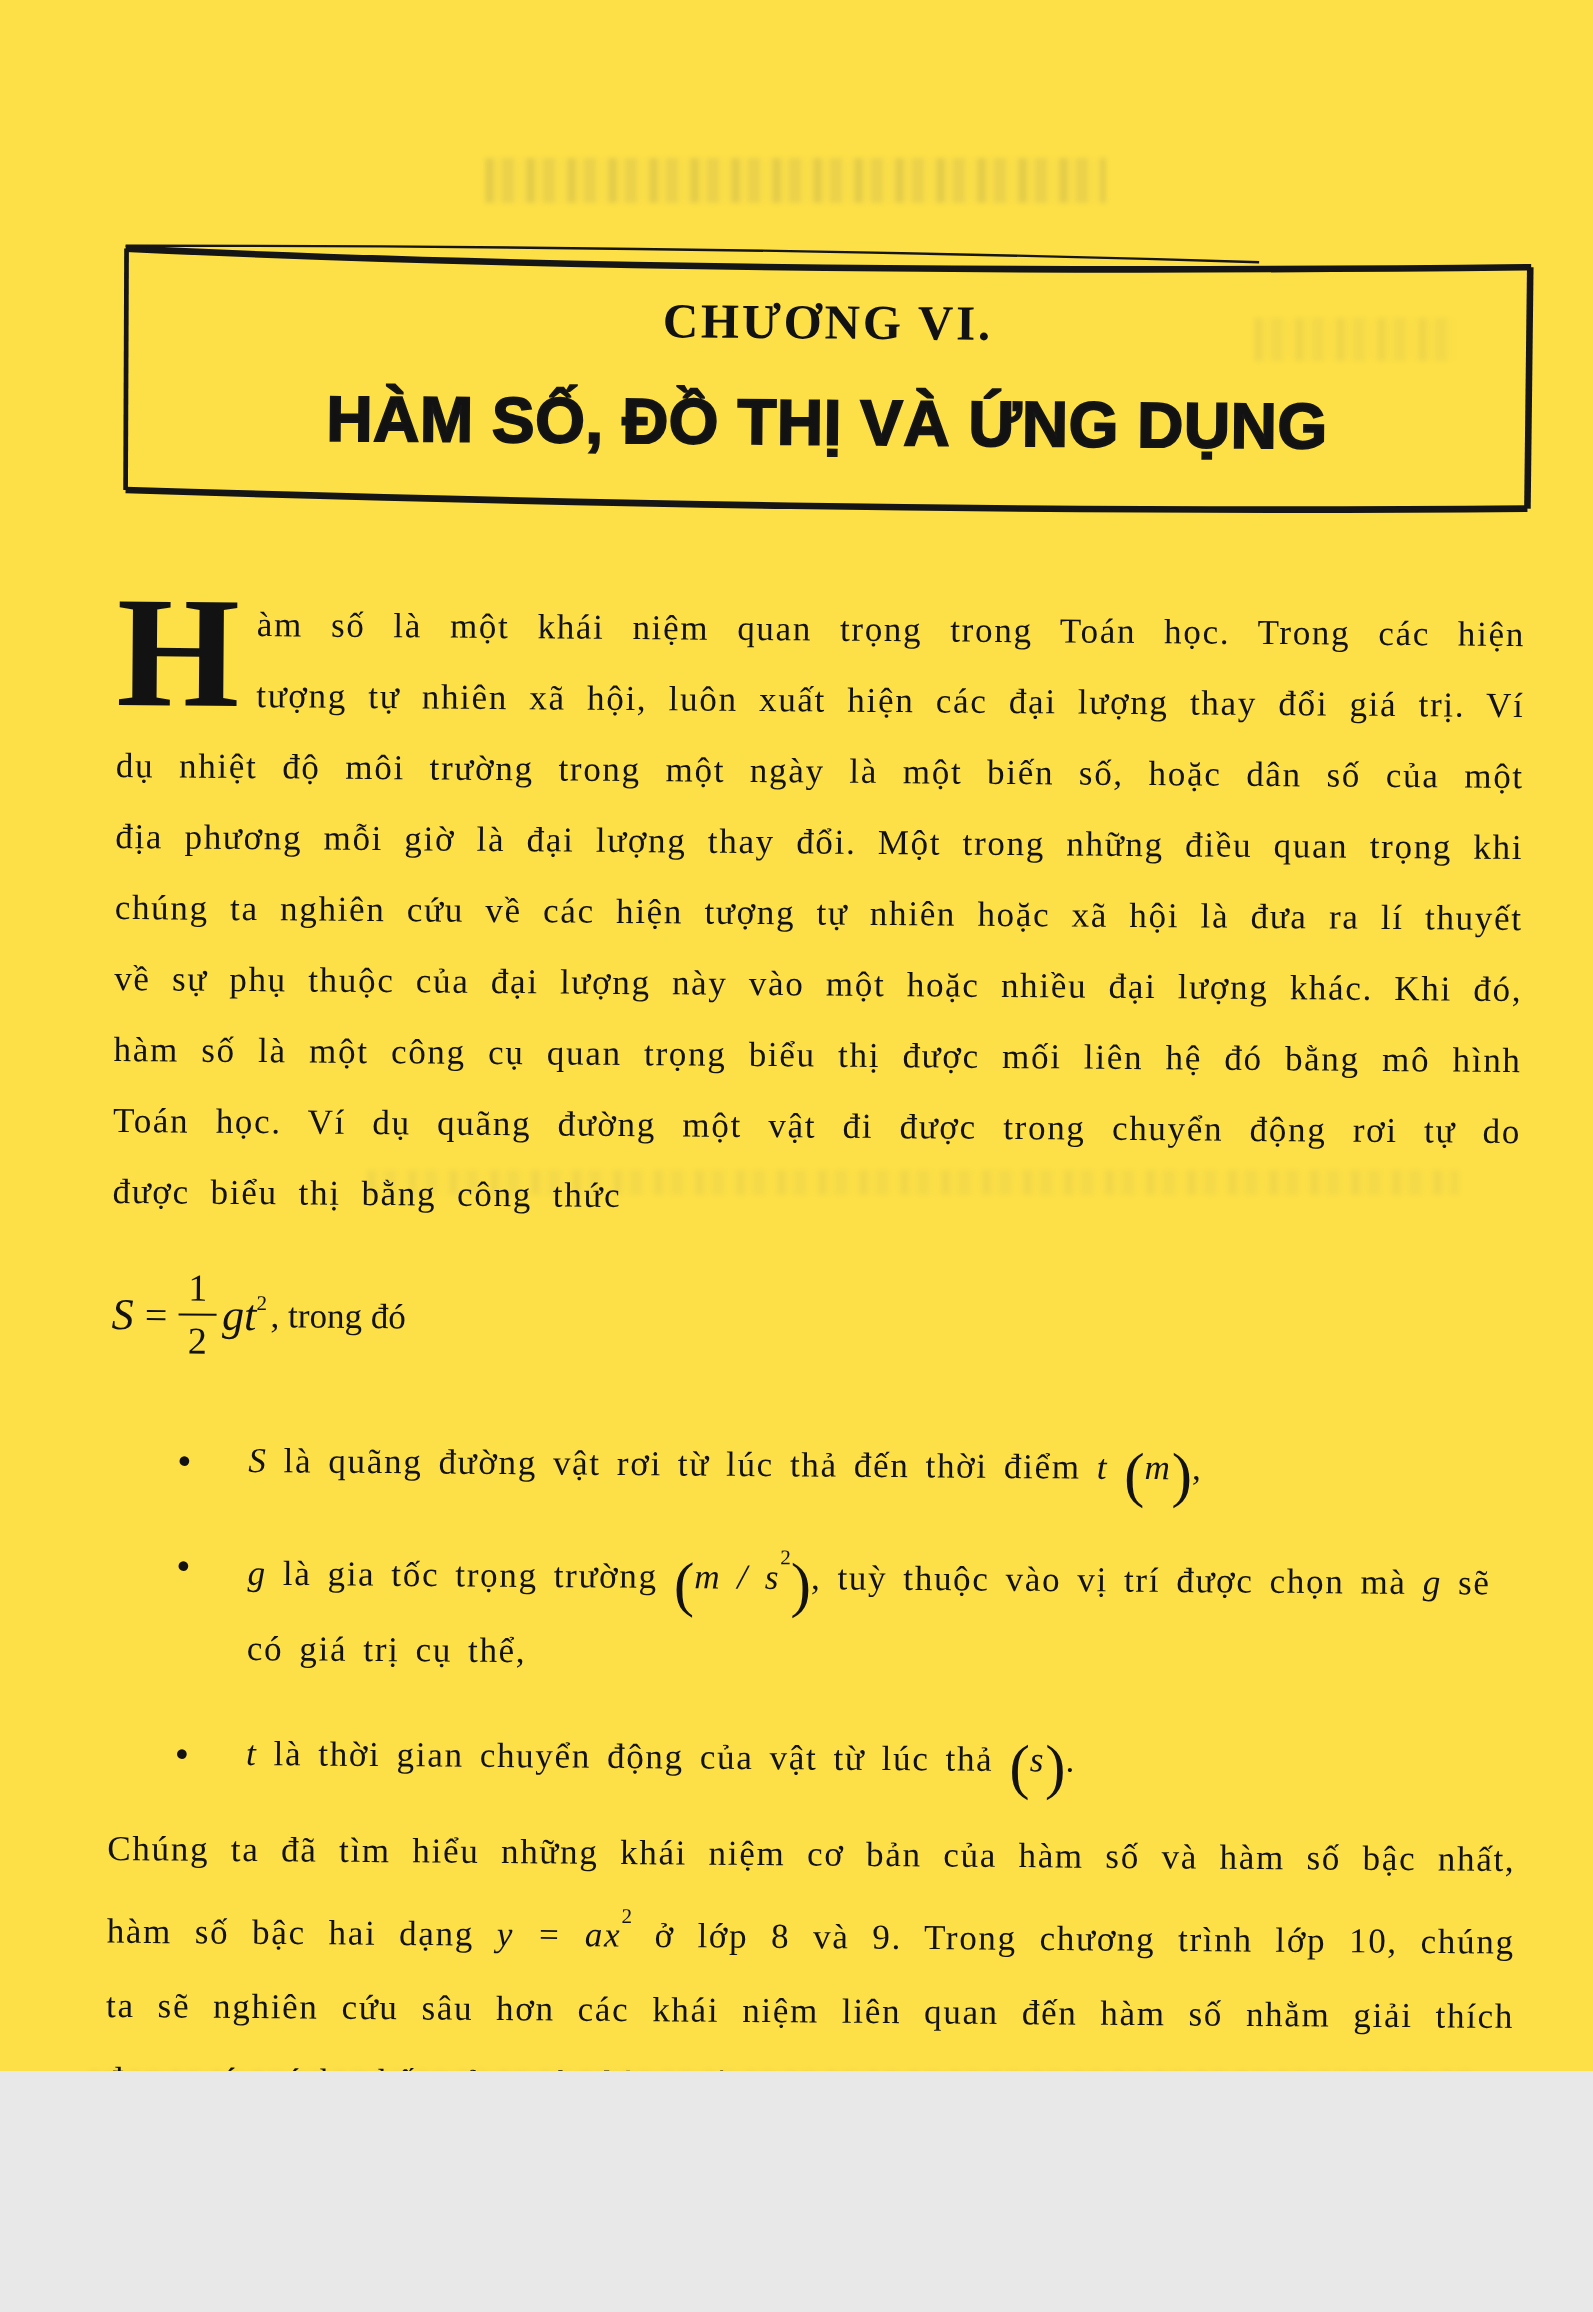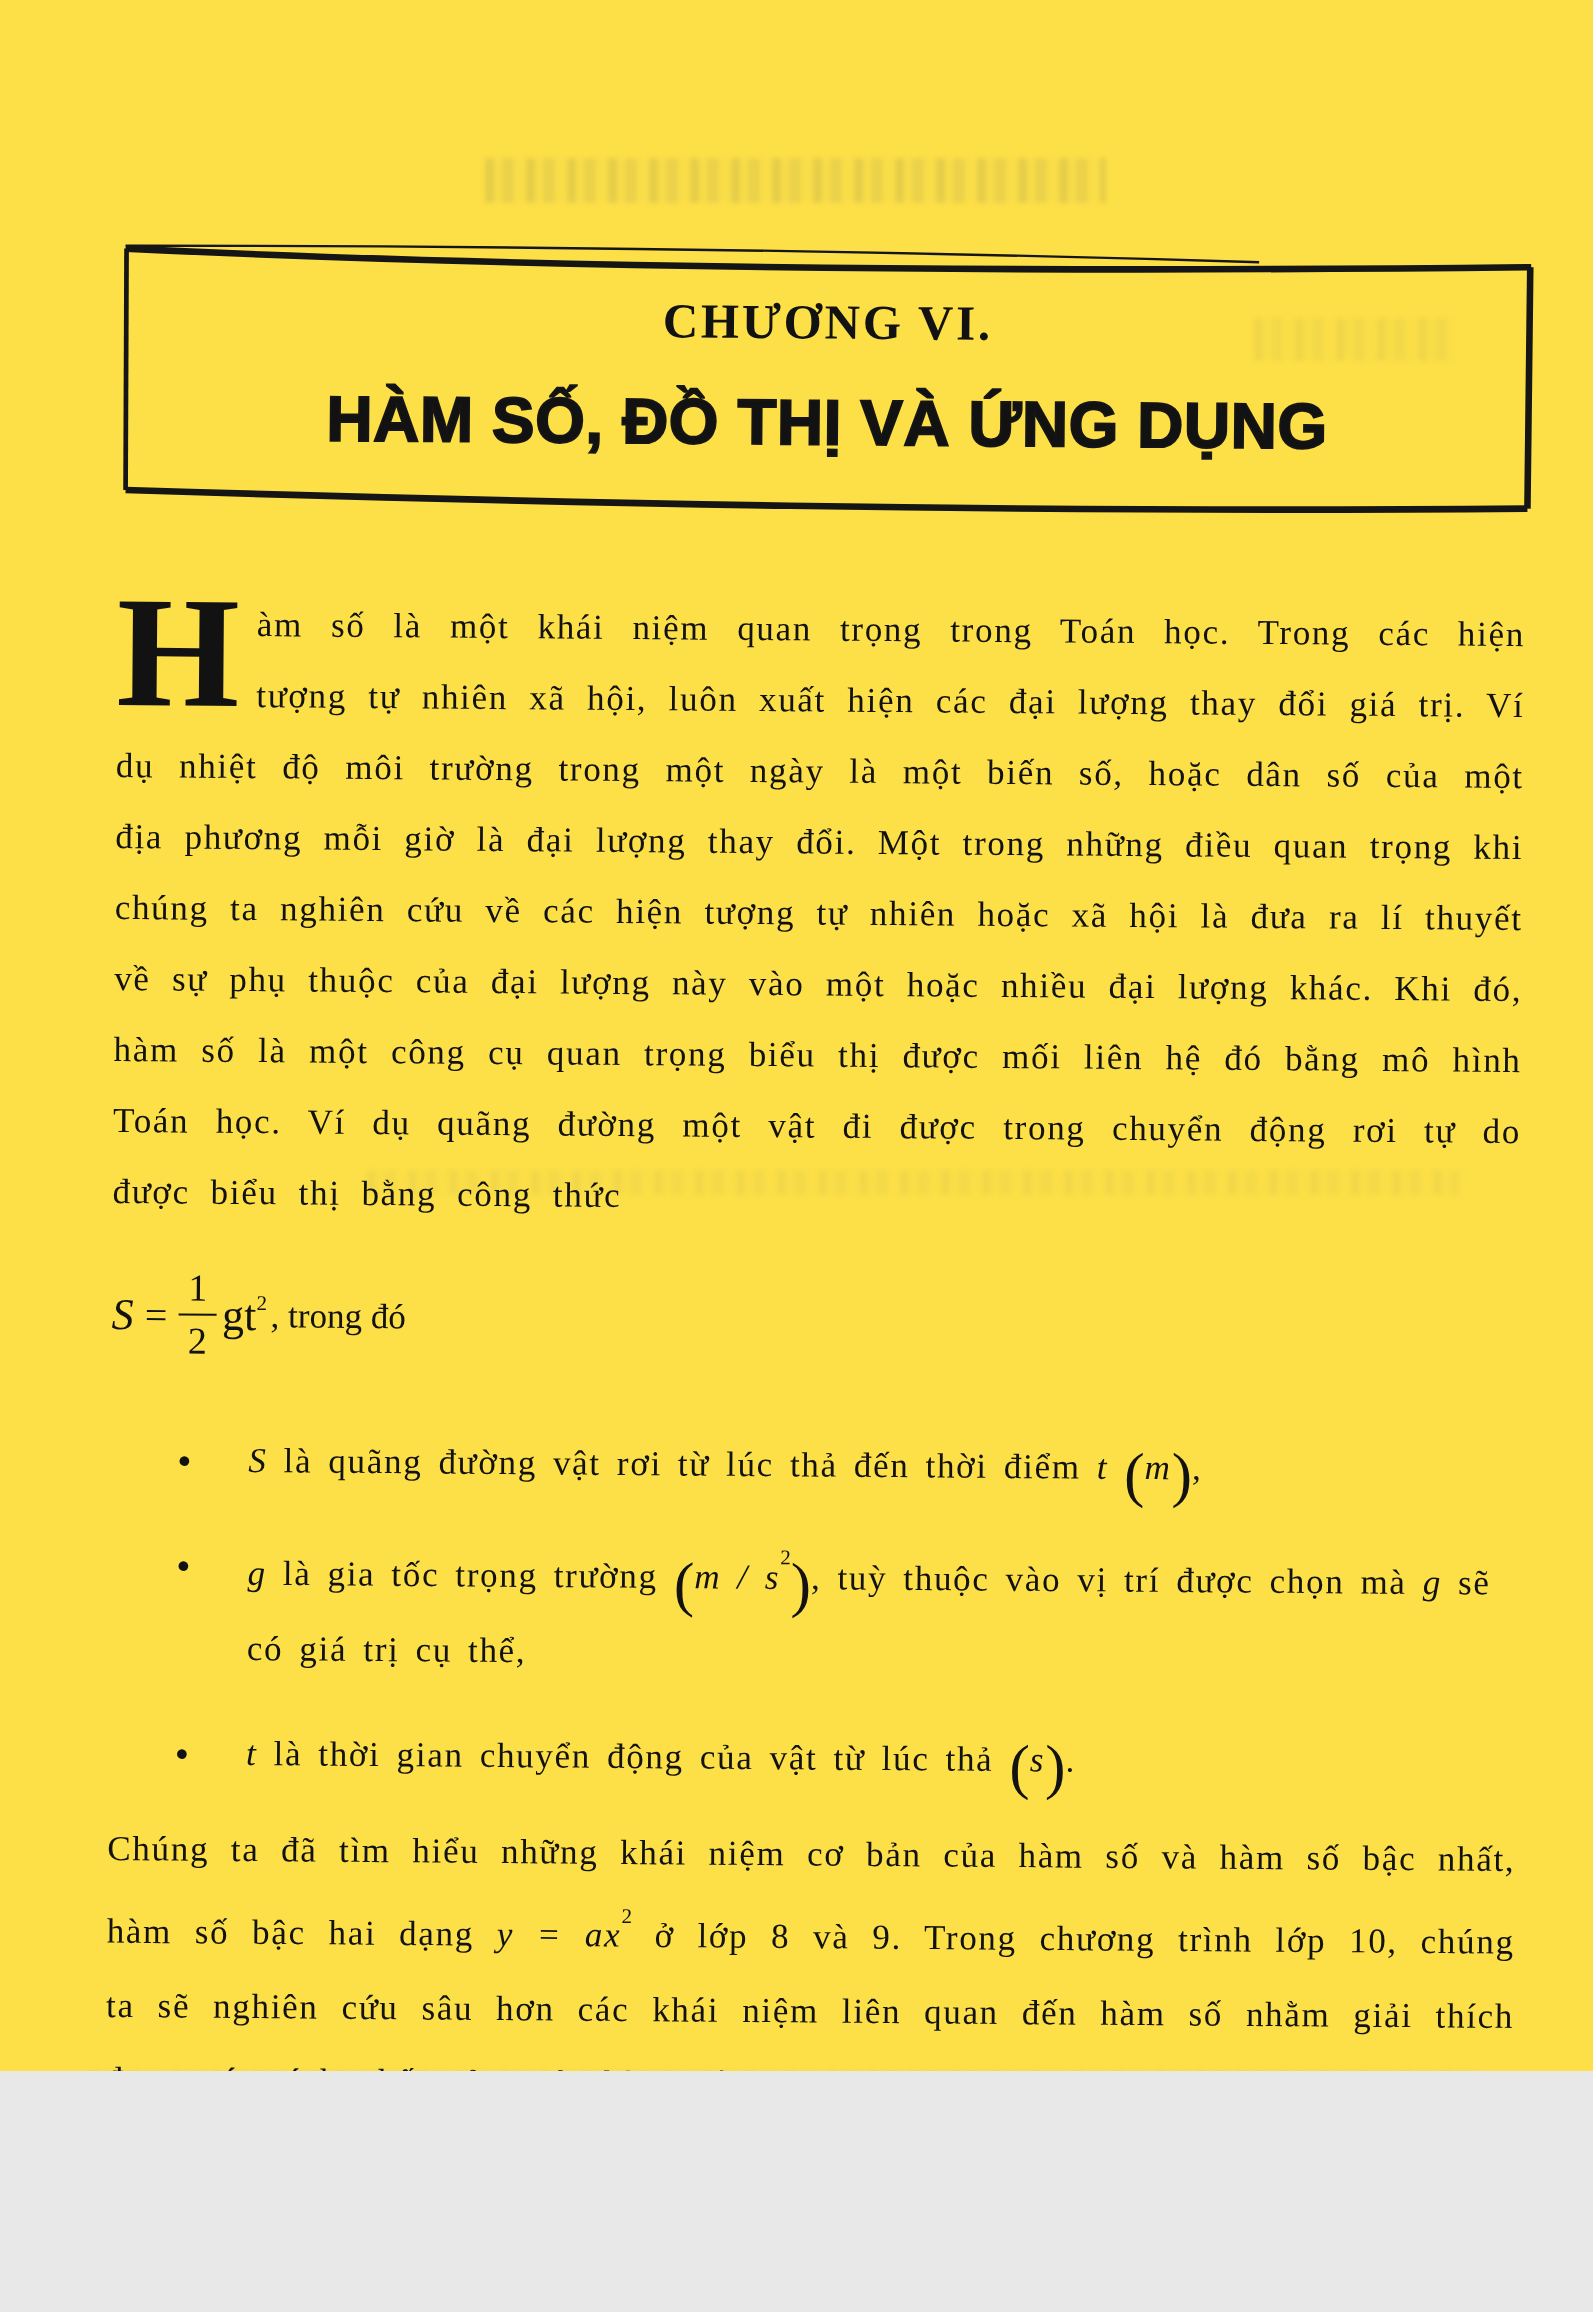--- a/index.html
+++ b/index.html
@@ -109,21 +109,21 @@
   .f-var  { font-style: italic; font-size: 44px; }
   .f-eq   { font-size: 40px; margin: 0 11.3px; }
   .frac {
     display: inline-flex;
     flex-direction: column;
     align-items: center;
     margin-right: 5.6px;
   }
   .frac .num { font-size: 38px; line-height: 45px; padding: 0 9.4px 2.8px; border-bottom: 2.8px solid #121212; }
   .frac .den { font-size: 38px; line-height: 47px; padding-top: 2.8px; }
-  .f-term { font-size: 44px; }
+  .f-term { font-style: italic; font-size: 44px; }
   .f-suffix { margin-left: 3.8px; }
 
   
   .bullets {
     list-style: none;
     margin: 55px 0 0 0;
     padding: 0;
   }
   .bullets li {
     display: flex;

